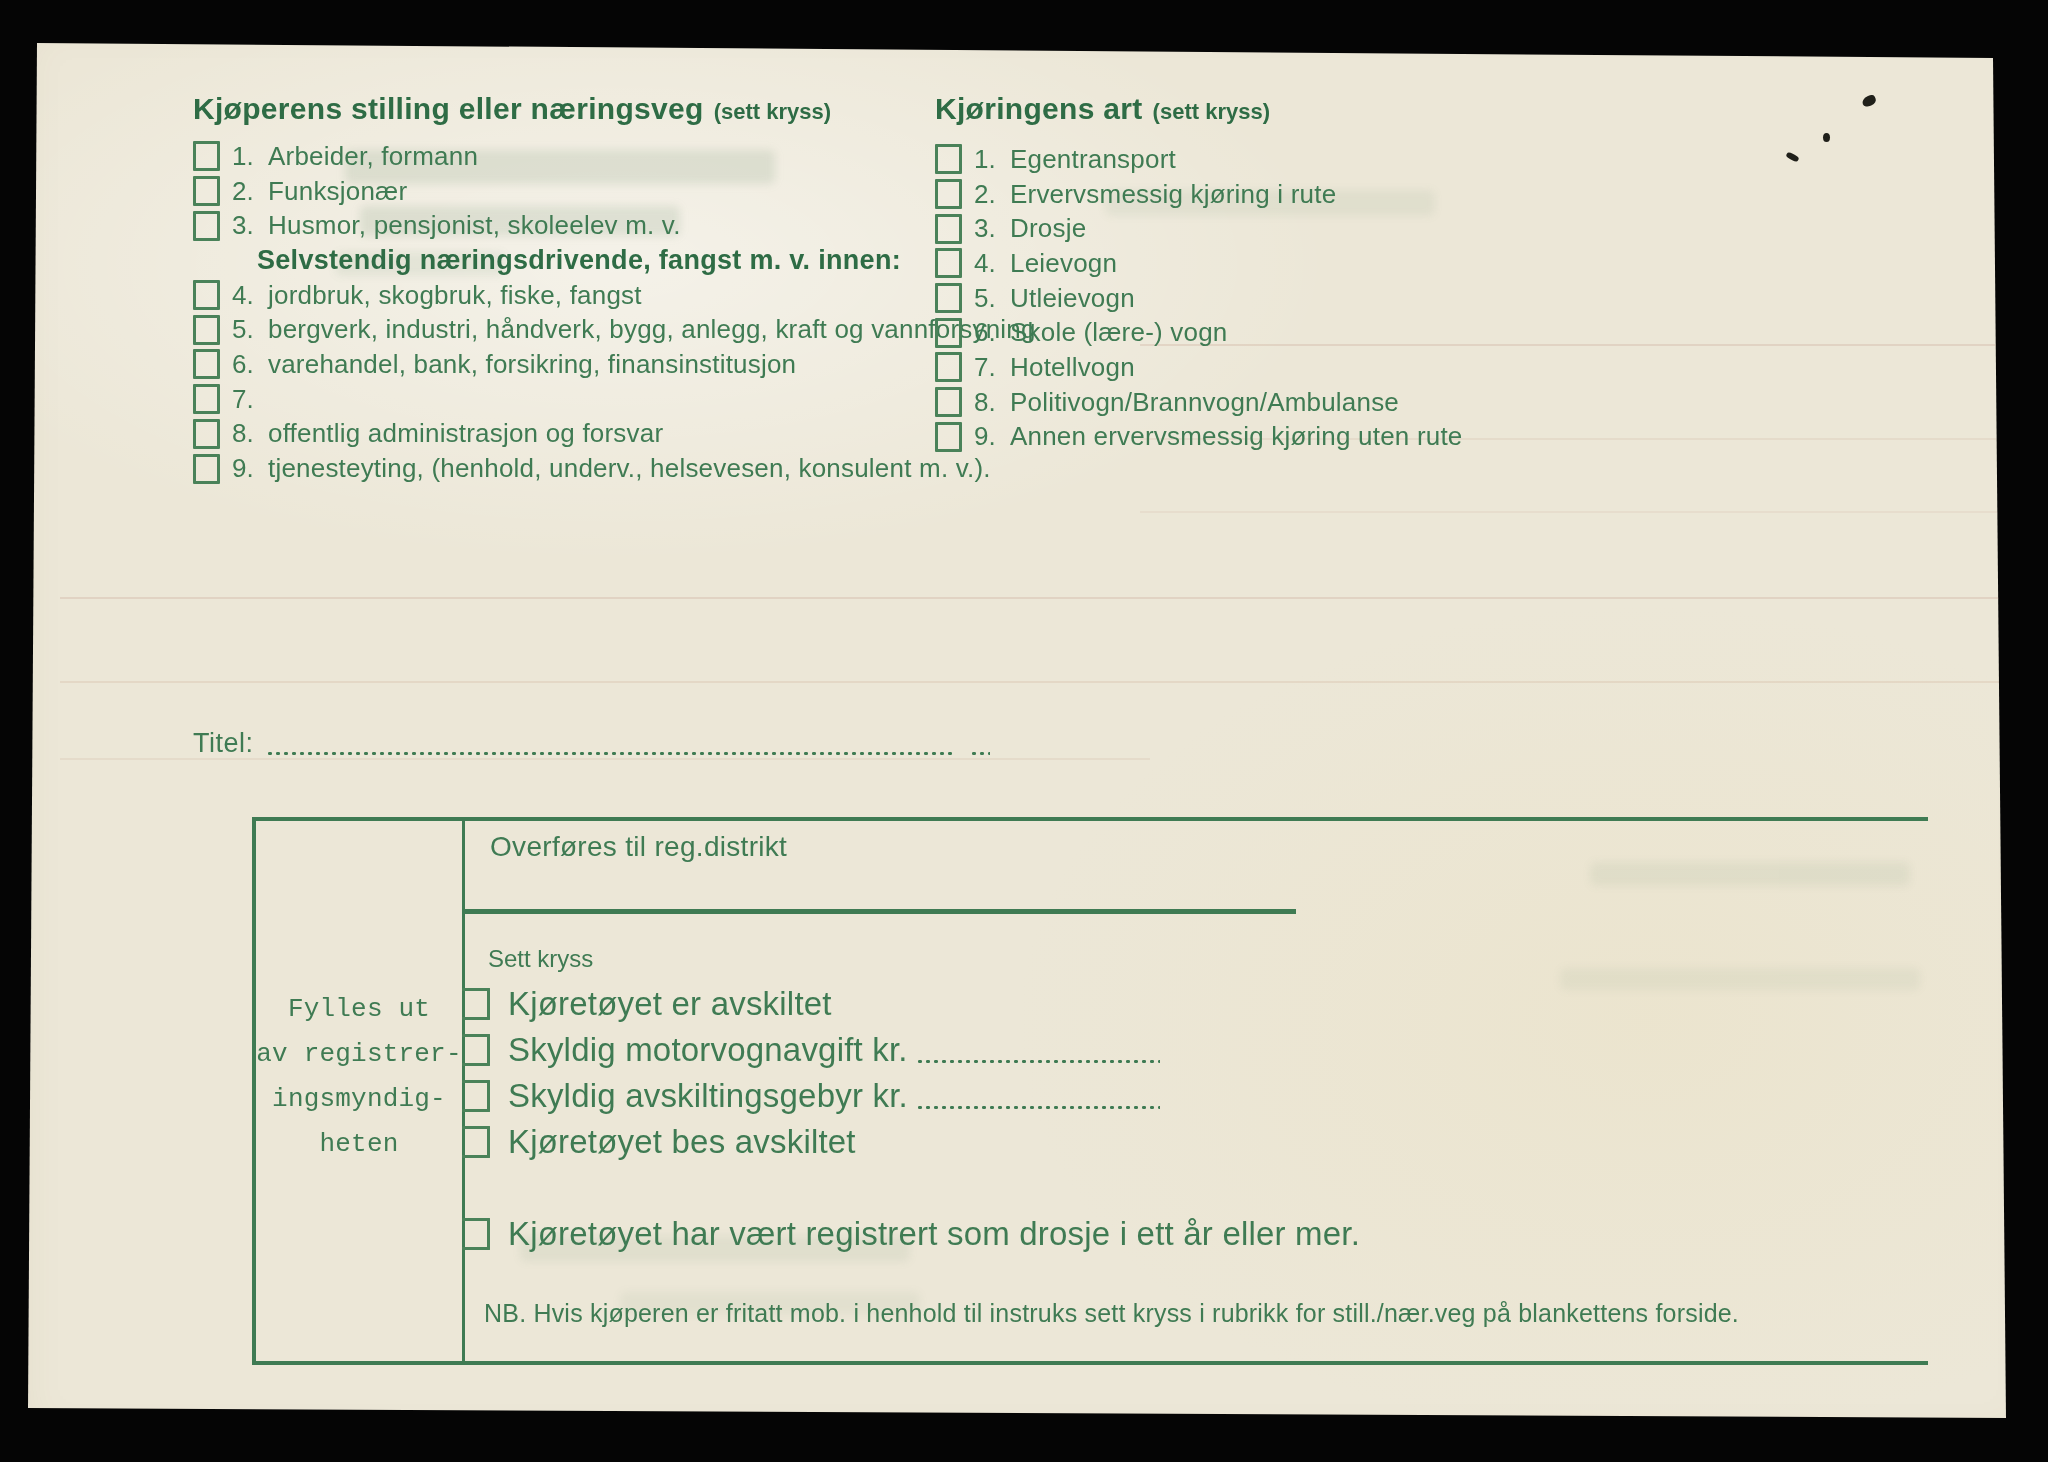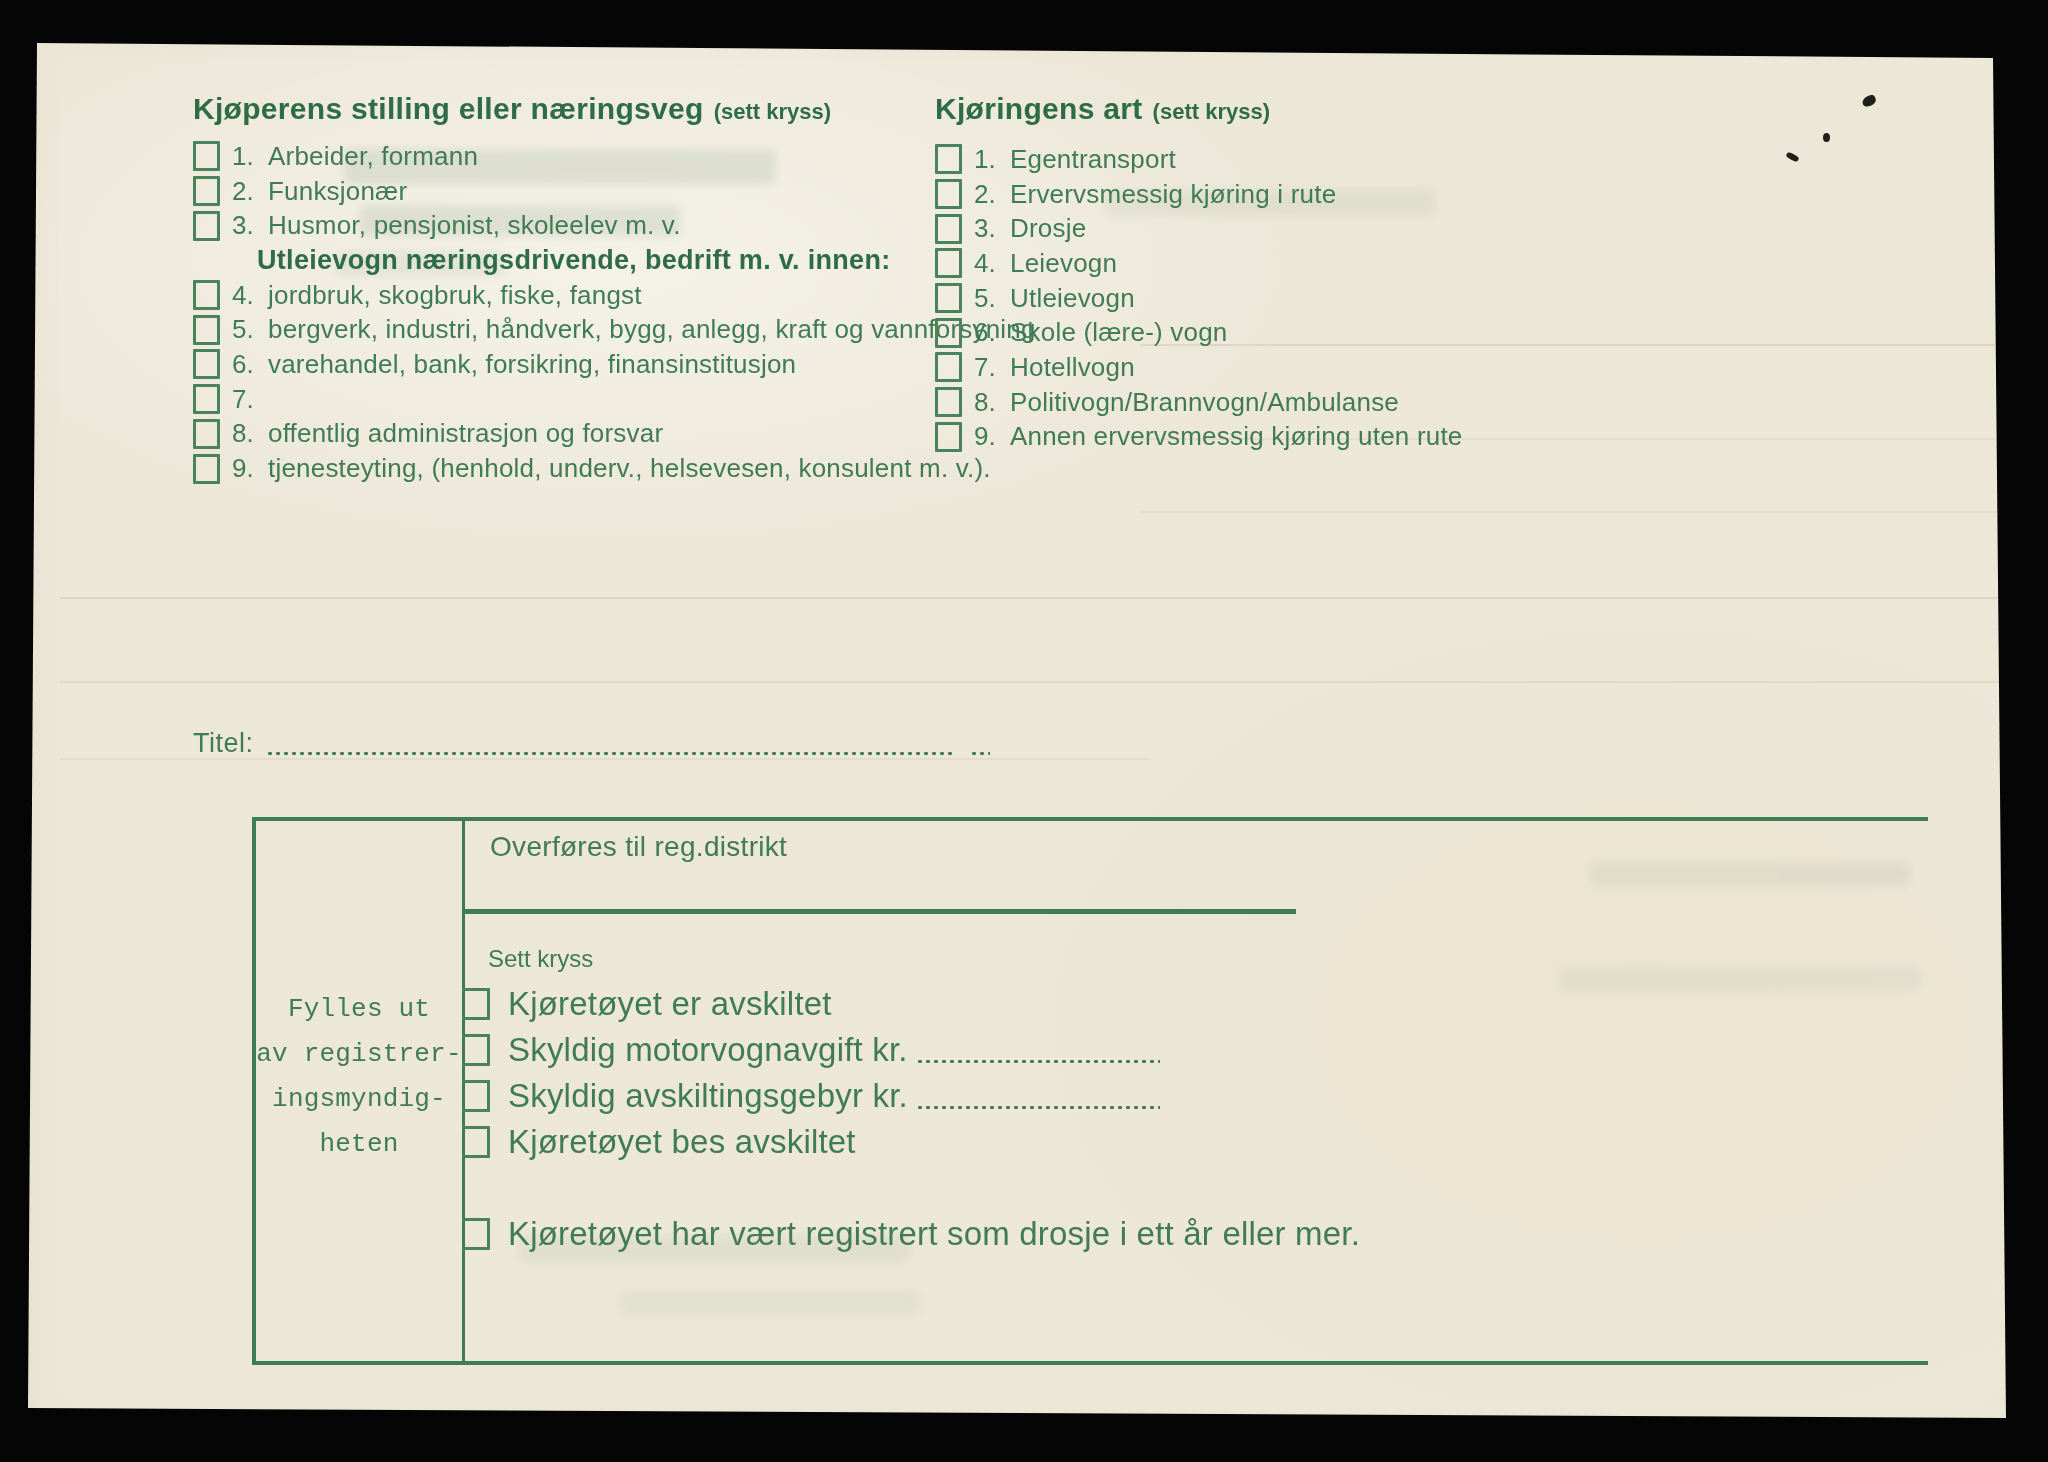--- a/index.html
+++ b/index.html
@@ -104,21 +104,21 @@
           <span class="cb"></span>
           <span class="num">2.</span>
           <span class="lbl">Funksjonær</span>
         </div>
         <div class="lrow">
           <span class="cb"></span>
           <span class="num">3.</span>
           <span class="lbl">Husmor, pensjonist, skoleelev m. v.</span>
         </div>
         <div class="lrow sub">
-          <span class="lbl">Utleievogn næringsdrivende, bedrift m. v. innen:</span>
+          <span class="lbl">Selvstendig næringsdrivende, fangst m. v. innen:</span>
         </div>
         <div class="lrow">
           <span class="cb"></span>
           <span class="num">4.</span>
           <span class="lbl">jordbruk, skogbruk, fiske, fangst</span>
         </div>
         <div class="lrow">
           <span class="cb"></span>
           <span class="num">5.</span>
           <span class="lbl">bergverk, industri, håndverk, bygg, anlegg, kraft og vannforsyning</span>
@@ -229,16 +229,17 @@
           </div>
           <div class="brow" style="top: 304px;">
             <span class="cb half"></span>
             <span class="lbl">Kjøretøyet bes avskiltet</span>
           </div>
         </div>
       <div class="brow" style="top:396px;">
         <span class="cb half"></span>
         <span class="lbl">Kjøretøyet har vært registrert som drosje i ett år eller mer.</span>
       </div>
+      <div class="nb">NB. Hvis kjøperen er fritatt mob. i henhold til instruks sett kryss i rubrikk for still./nær.veg på blankettens forside.</div>
     </div>
 
   </div>
 </div>
 
 </body></html>

